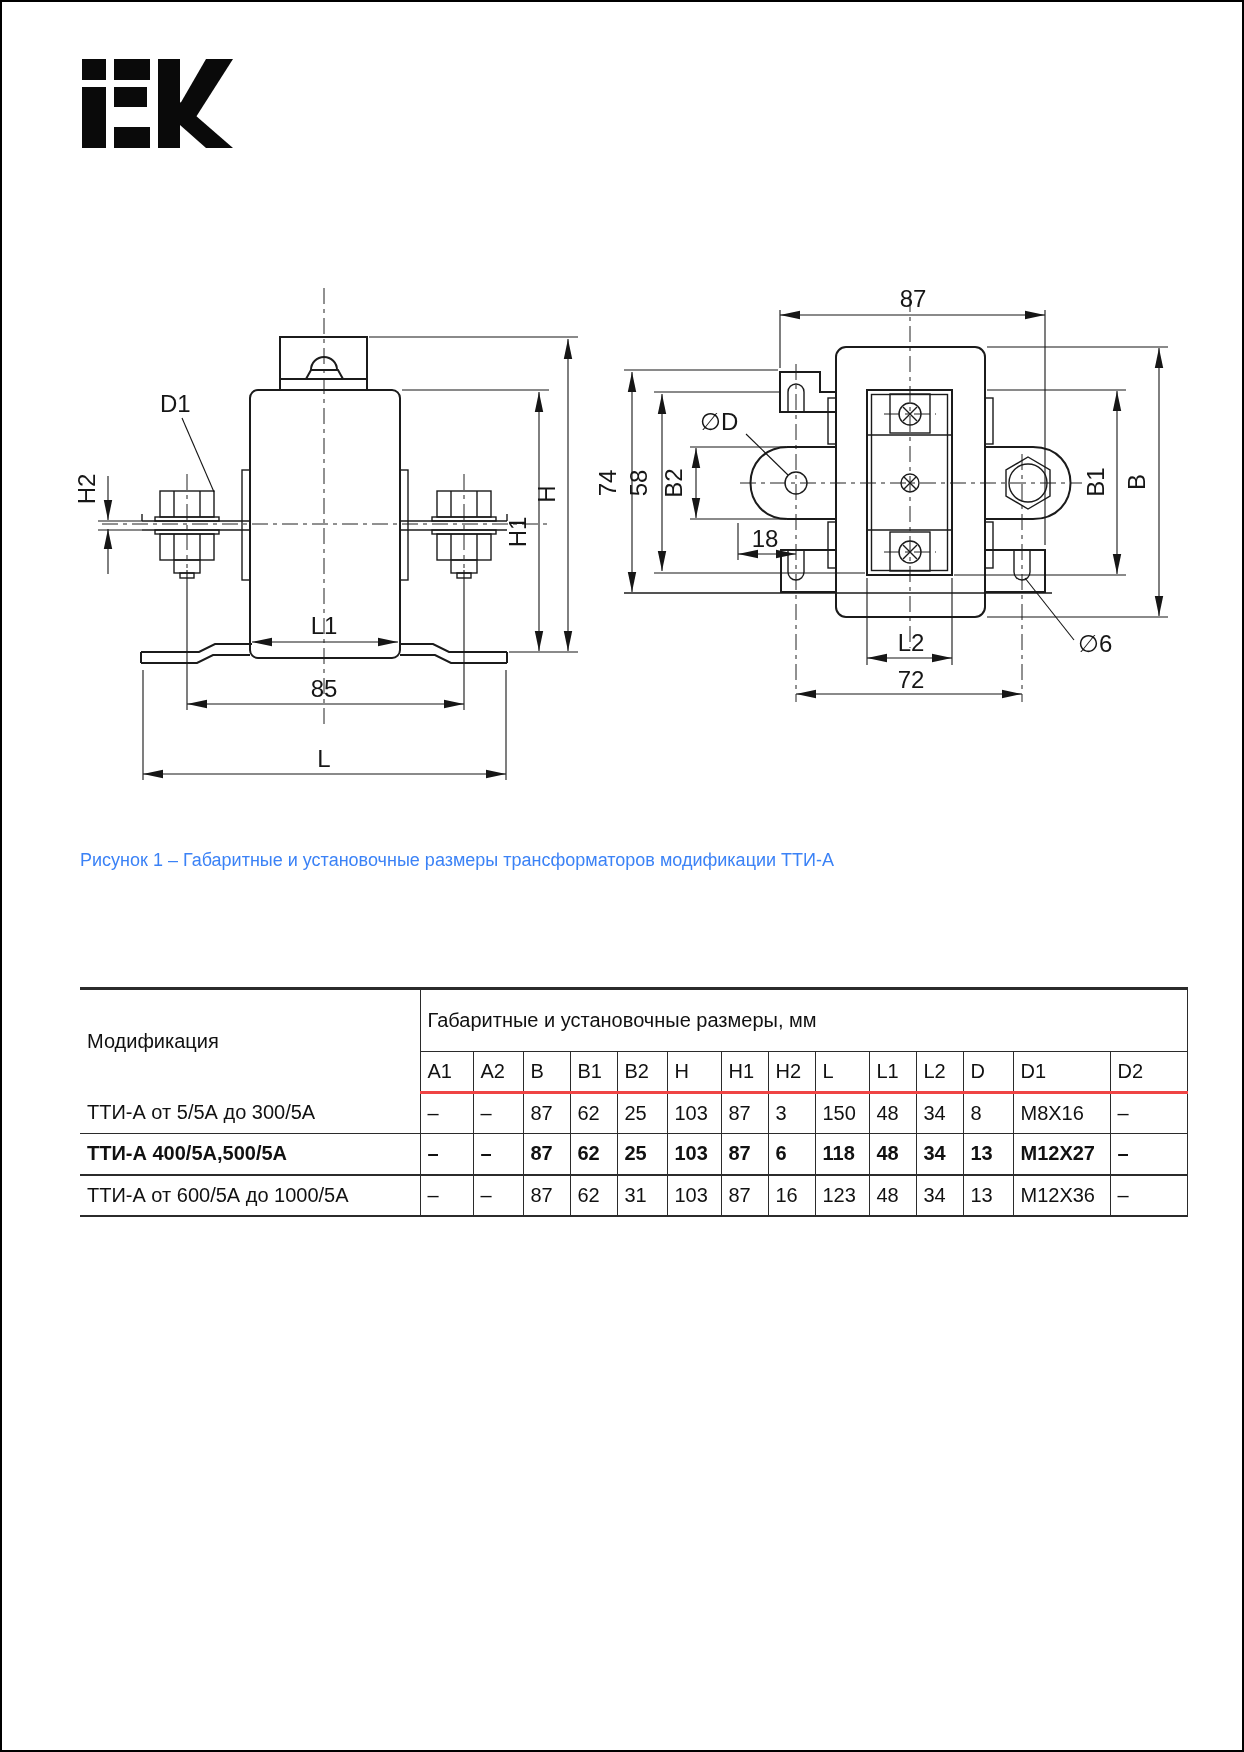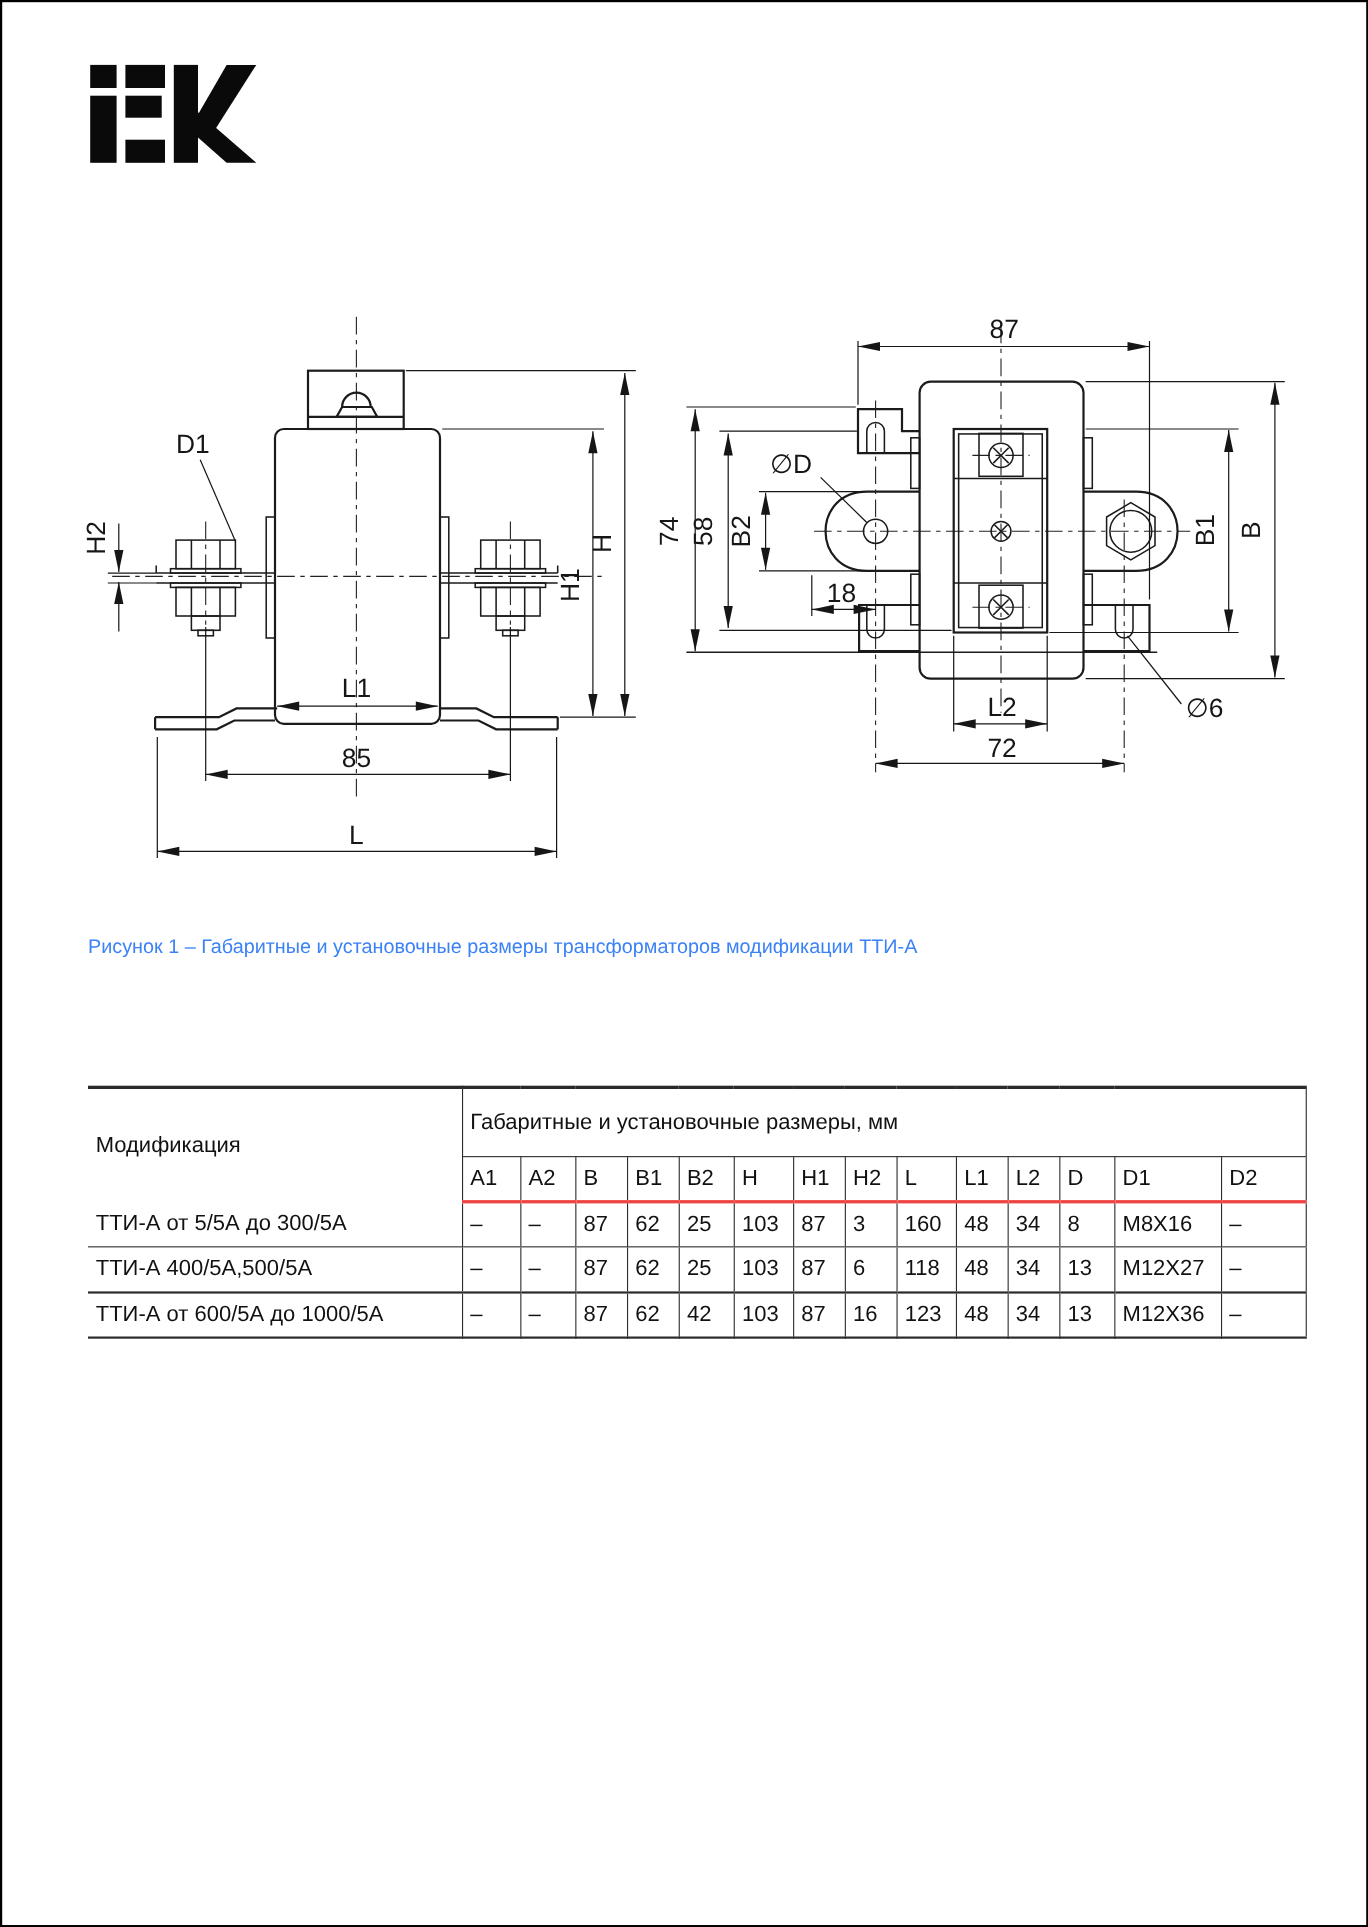--- a/index.html
+++ b/index.html
@@ -40,21 +40,21 @@
     white-space:nowrap;
     overflow:hidden;
   }
   td.mod-cell { vertical-align:top; padding-top:9px;margin-top:32px; }
   tr.hrow1 td { height:63px; }
   tr.hrow2 td { height:41px; border-bottom:3px solid #ef4444; }
   tr.drow td  { height:41px; }
   td.vline { border-left:1.2px solid #2b2b2b; }
   td.modline { border-right:1.2px solid #2b2b2b; }
   td.group-cell { border-bottom:1.8px solid #2b2b2b; }
-  tr.drow2 td { border-top:1.5px solid #2b2b2b; }
+  tr.drow2 td { border-top:1.5px solid #2b2b2b;font-weight:bold; }
   tr.drow3 td { border-top:2.5px solid #2b2b2b; }
 </style>
 </head>
 <body>
 
 <div class="page">
 
   <svg width="1244" height="980" viewBox="0 0 1244 980" style="position:absolute;left:0;top:0;">
     <defs>
       <marker id="arr" markerUnits="userSpaceOnUse" markerWidth="44" markerHeight="12" viewBox="-22 -6 44 12" refX="0" refY="0" orient="auto-start-reverse">
@@ -281,21 +281,21 @@
     <tr class="drow drow1">
       <td class="modline">ТТИ-А от 5/5А до 300/5А</td>
       <td>–</td>
       <td class="vline">–</td>
       <td class="vline">87</td>
       <td class="vline">62</td>
       <td class="vline">25</td>
       <td class="vline">103</td>
       <td class="vline">87</td>
       <td class="vline">3</td>
-      <td class="vline">160</td>
+      <td class="vline">150</td>
       <td class="vline">48</td>
       <td class="vline">34</td>
       <td class="vline">8</td>
       <td class="vline">M8X16</td>
       <td class="vline">–</td>
     </tr>
     <tr class="drow drow2">
       <td class="modline">ТТИ-А 400/5А,500/5А</td>
       <td>–</td>
       <td class="vline">–</td>
@@ -311,21 +311,21 @@
       <td class="vline">13</td>
       <td class="vline">M12X27</td>
       <td class="vline">–</td>
     </tr>
     <tr class="drow drow3">
       <td class="modline">ТТИ-А от 600/5А до 1000/5А</td>
       <td>–</td>
       <td class="vline">–</td>
       <td class="vline">87</td>
       <td class="vline">62</td>
-      <td class="vline">42</td>
+      <td class="vline">31</td>
       <td class="vline">103</td>
       <td class="vline">87</td>
       <td class="vline">16</td>
       <td class="vline">123</td>
       <td class="vline">48</td>
       <td class="vline">34</td>
       <td class="vline">13</td>
       <td class="vline">M12X36</td>
       <td class="vline">–</td>
     </tr>

